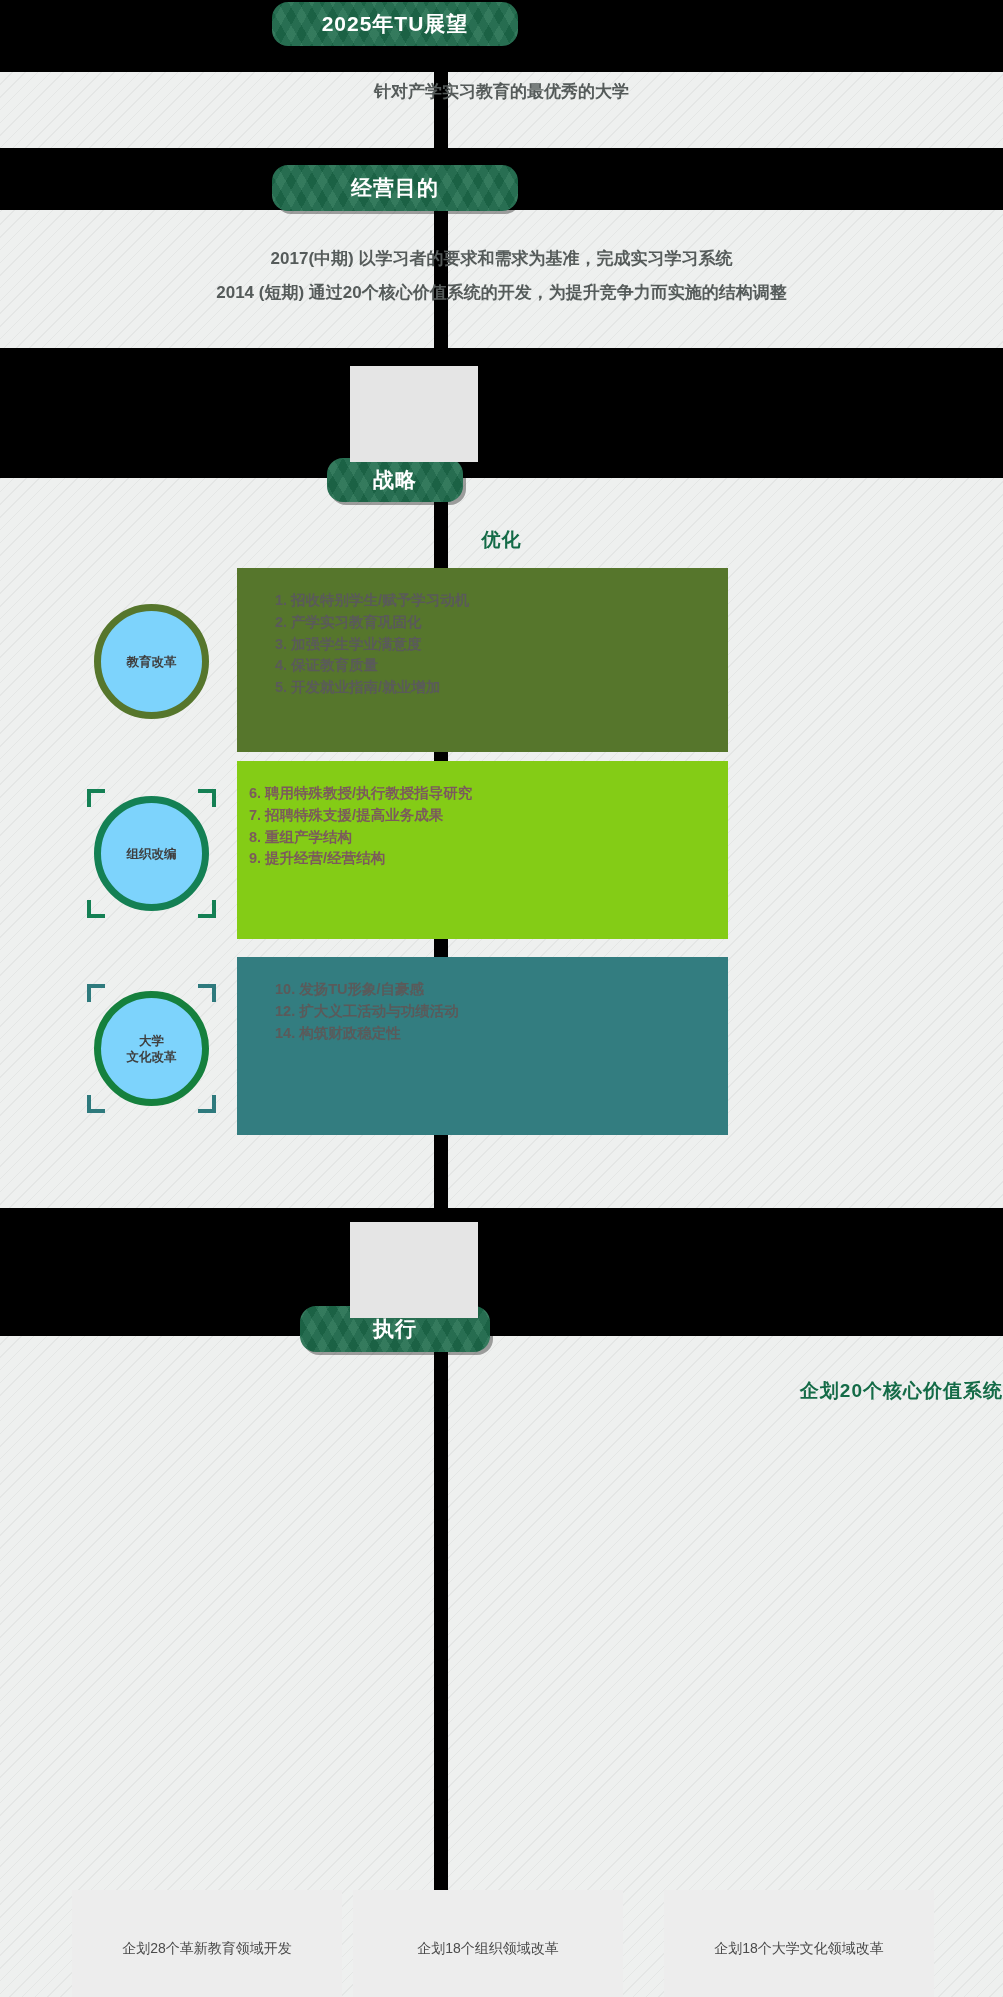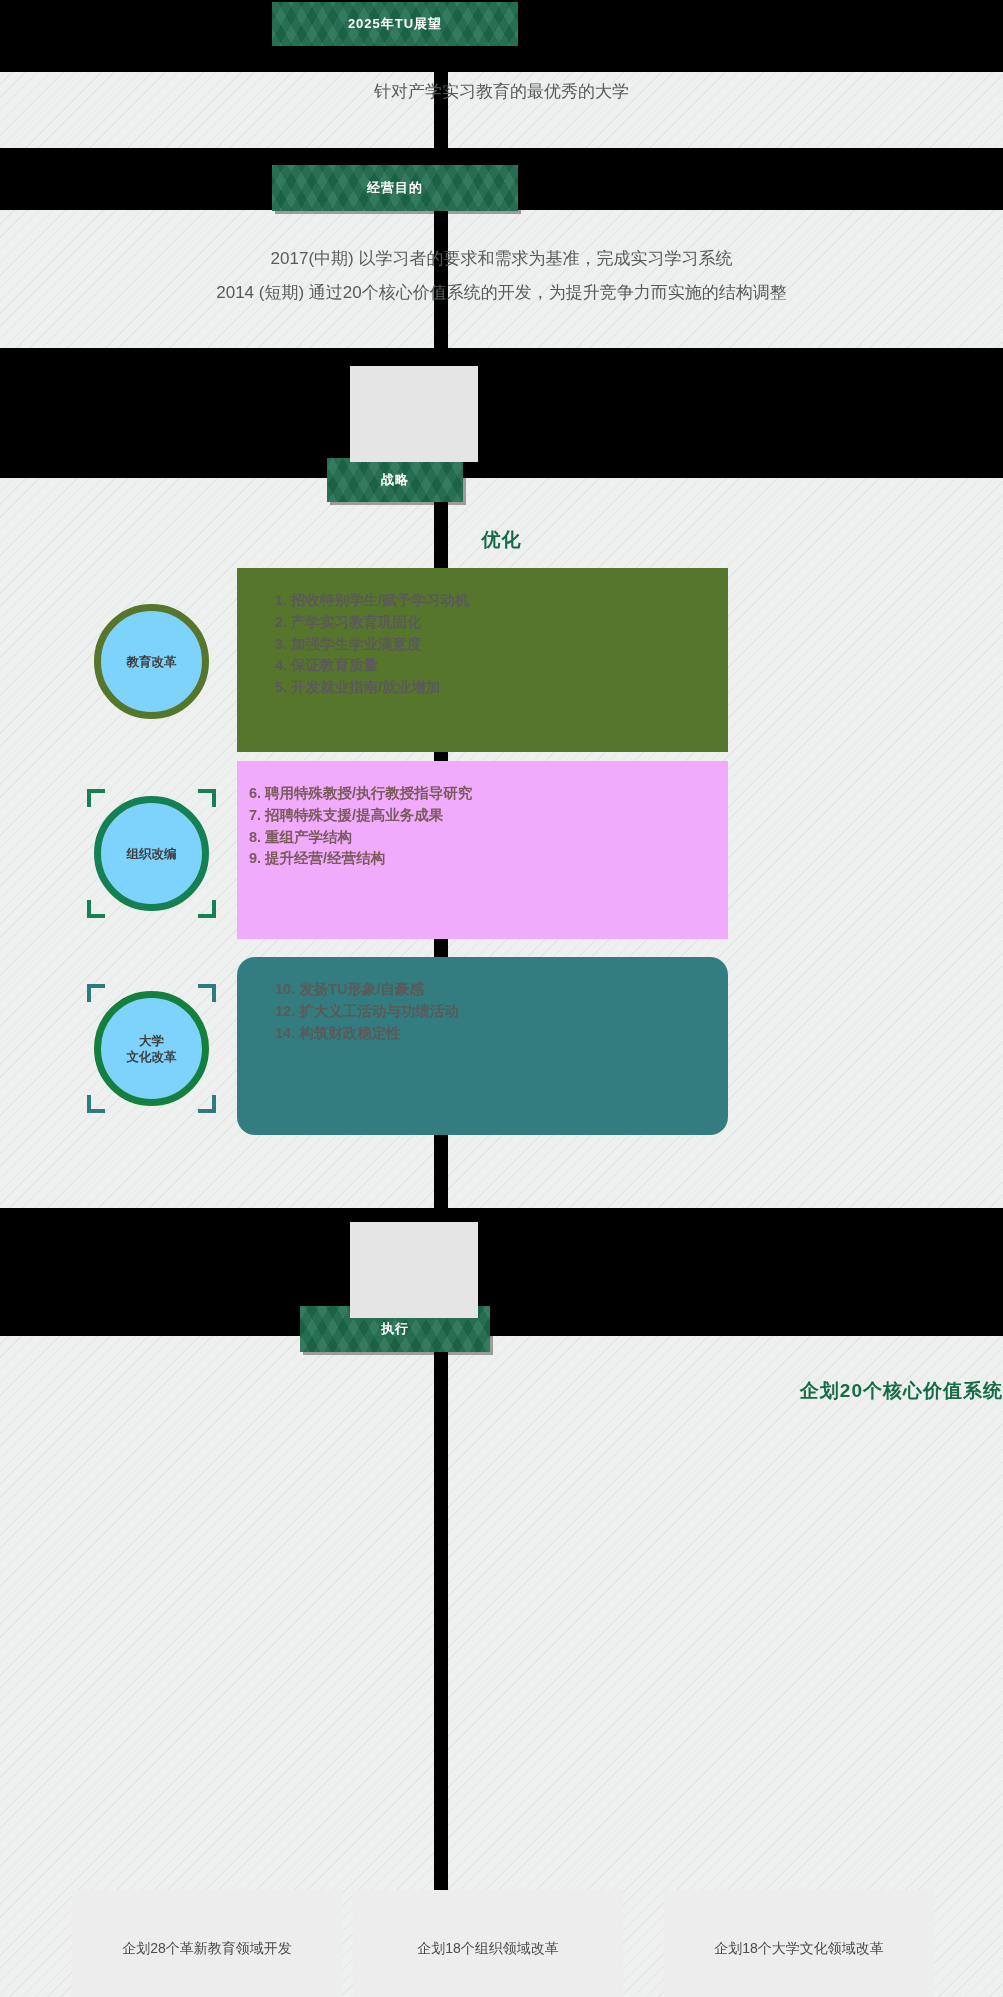--- a/index.html
+++ b/index.html
@@ -34,36 +34,36 @@
   
   .spine{position:absolute;left:434px;width:14px;background:#000;}
 
   
   .badge{
     position:absolute;
     background-color:#1d6b4b;
     background-image:
       repeating-linear-gradient(60deg, rgba(255,255,255,0.055) 0 9px, rgba(0,0,0,0.05) 9px 18px),
       repeating-linear-gradient(-60deg, rgba(255,255,255,0.05) 0 9px, rgba(0,0,0,0.045) 9px 18px);
-    border-radius:0;
+    border-radius:16px;
     color:#ffffff;
-    font-size:13px;
+    font-size:21px;
     font-weight:bold;
     letter-spacing:1px;
     display:flex;align-items:center;justify-content:center;
     box-shadow:3px 3px 0 rgba(0,0,0,0.35);
     z-index:5;
   }
 
   
   .gtext{
     position:absolute;
     color:#555b5a;
     font-size:17px;
-    font-weight:normal;
+    font-weight:bold;
     white-space:nowrap;
     z-index:4;
   }
   .center-text{left:0;width:1003px;text-align:center;}
 
   .greentext{
     position:absolute;left:0;width:1003px;text-align:center;
     color:#146b47;font-size:19px;font-weight:bold;letter-spacing:1px;z-index:6;
   }
 
@@ -80,21 +80,21 @@
   }
   .content-box ol{margin:0;padding:0;list-style:none;}
   .content-box li{
     color:#5a5a5a;
     font-size:14.5px;
     font-weight:bold;
     line-height:21.8px;
     white-space:nowrap;
   }
   .box-olive{background:#56762c;}
-  .box-green{background:#f0abfc;padding-left:12px;}
+  .box-green{background:#84cc16;padding-left:12px;}
   .box-teal {background:#337d80;}
   .box-green li{color:#7b5a5c;}
 
   
   .circle-wrap{position:absolute;left:94px;width:115px;height:115px;z-index:4;}
   .circle{
     position:absolute;inset:0;
     border-radius:50%;
     background:#7dd3fc;
     display:flex;align-items:center;justify-content:center;
@@ -210,21 +210,21 @@
   <div class="bracket bk-bl"></div>
   <div class="bracket bk-br"></div>
   <div class="circle c-teal">
     <span>
       <span>大学</span><br>
       <span>文化改革</span>
     </span>
   </div>
 </div>
 
-<div class="content-box box-teal" style="top:957px;height:178px;border-radius:18px;">
+<div class="content-box box-teal" style="top:957px;height:178px;">
   <ol>
     <li>10. 发扬TU形象/自豪感</li>
     <li>12. 扩大义工活动与功绩活动</li>
     <li>14. 构筑财政稳定性</li>
   </ol>
 </div>
 
 <div class="ph" style="left:350px;top:1222px;width:128px;height:96px;"></div>
 
 <div class="badge" id="badge-execution" style="left:300px;top:1306px;width:190px;height:46px;">

